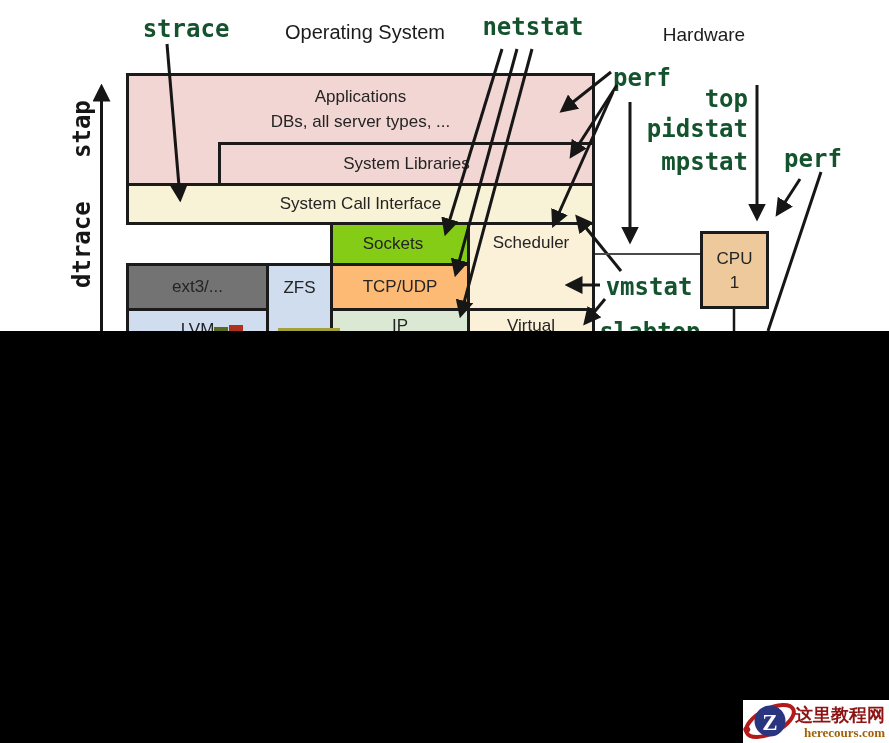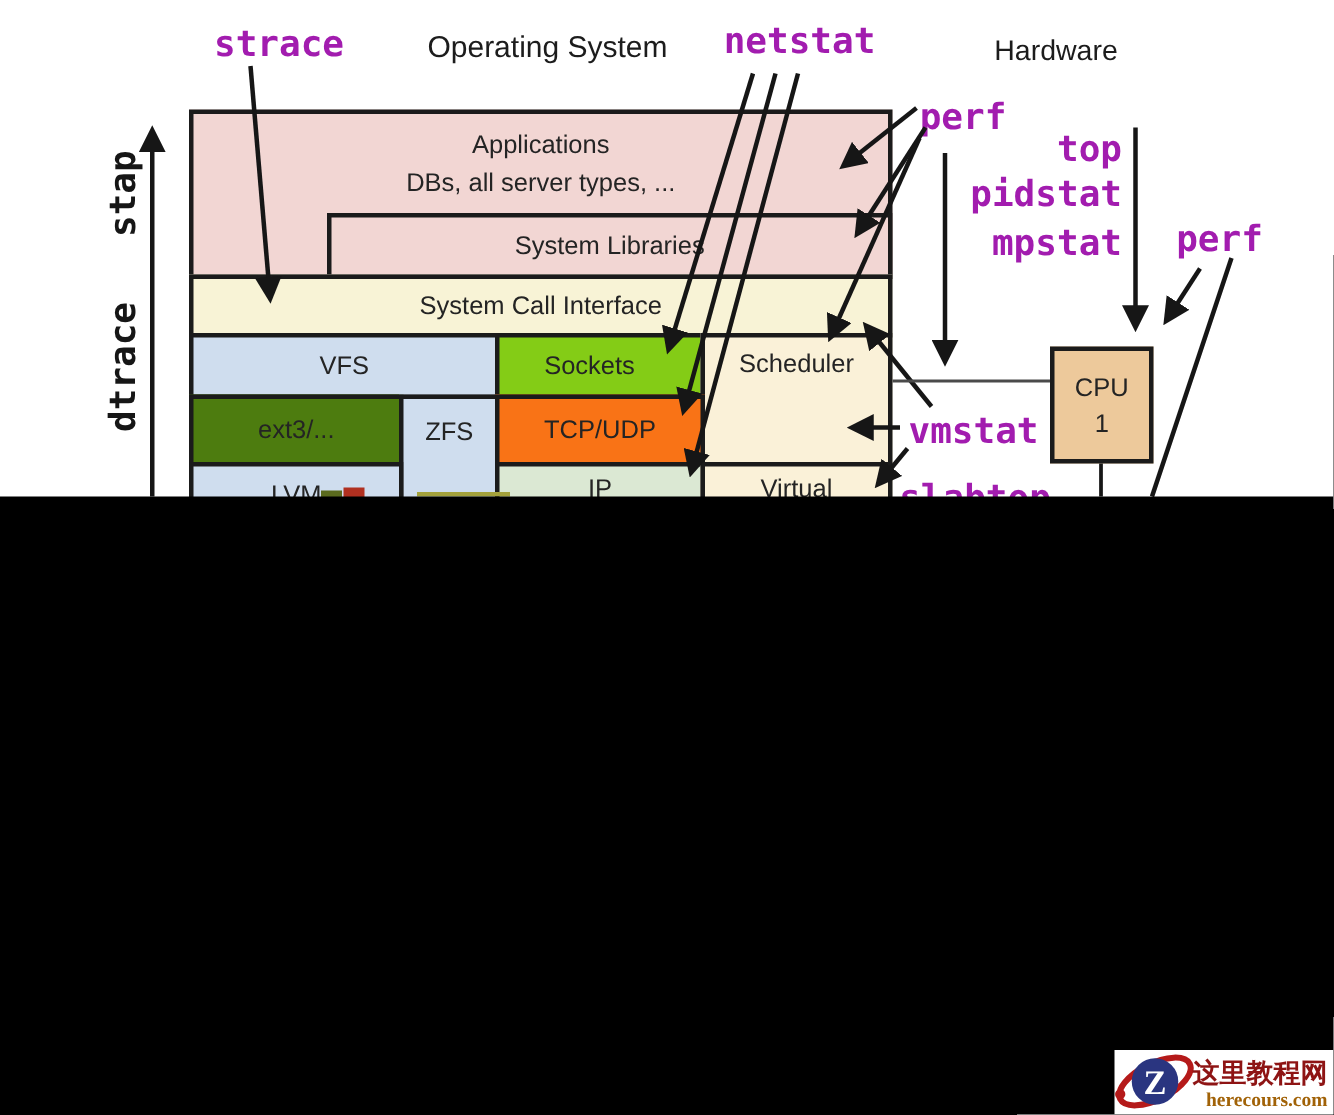--- a/index.html
+++ b/index.html
@@ -17,21 +17,21 @@
     white-space:nowrap;
   }
   .box.top-align{align-items:flex-start;}
   .box.col{flex-direction:column; justify-content:flex-start; padding-top:9px;}
   .box.col .l1{line-height:24px;}
   .box.col .l2{line-height:25px;}
   
   .mono{
     position:absolute; z-index:2;
     font-family:"DejaVu Sans Mono",monospace; font-weight:bold;
-    font-size:24px; color:#a21caf; white-space:nowrap;
+    font-size:24px; color:#14532d; white-space:nowrap;
     text-align:center;
   }
   .mono.r{text-align:right;}
   
   .heading{
     position:absolute; z-index:2; color:#1c1c1c;
     font-size:20px; text-align:center; white-space:nowrap;
   }
   
   .vlabel{
@@ -82,37 +82,34 @@
     <span class="l1">Applications</span>
     <span class="l2">DBs, all server types, ...</span>
   </div>
   <div class="box" style="left:218px; top:142px; width:377px; height:44px; background:#f2d6d3;">
     <span>System Libraries</span>
   </div>
   <div class="box" style="left:126px; top:183px; width:469px; height:42px; background:#f8f3d6;">
     <span>System Call Interface</span>
   </div>
 
-  <div class="box" style="left:126px; top:222px; width:207px; height:44px; background:#cfddee;">
-    <span>VFS</span>
-  </div>
   <div class="box" style="left:330px; top:222px; width:140px; height:44px; background:#84cc16;">
     <span style="margin-right:14px;">Sockets</span>
   </div>
   <div class="box top-align" style="left:467px; top:222px; width:128px; height:89px; background:#faf1d8; line-height:35px;">
     <span>Scheduler</span>
   </div>
 
-  <div class="box" style="left:126px; top:263px; width:143px; height:48px; background:#4d7c0f;">
+  <div class="box" style="left:126px; top:263px; width:143px; height:48px; background:#737373;">
     <span>ext3/...</span>
   </div>
   <div class="box top-align" style="left:266px; top:263px; width:67px; height:80px; background:#cfddee; line-height:43px;">
     <span>ZFS</span>
   </div>
-  <div class="box" style="left:330px; top:263px; width:140px; height:48px; background:#f97316;">
+  <div class="box" style="left:330px; top:263px; width:140px; height:48px; background:#fdba74;">
     <span>TCP/UDP</span>
   </div>
 
   <div class="box" style="left:126px; top:308px; width:143px; height:35px; background:#cfddee;align-items:flex-end;">
     <span>LVM</span>
   </div>
   <div class="box" style="left:330px; top:308px; width:140px; height:35px; background:#dbe8d3;">
     <span>IP</span>
   </div>
   <div class="box" style="left:467px; top:308px; width:128px; height:35px; background:#faf1d8;">

